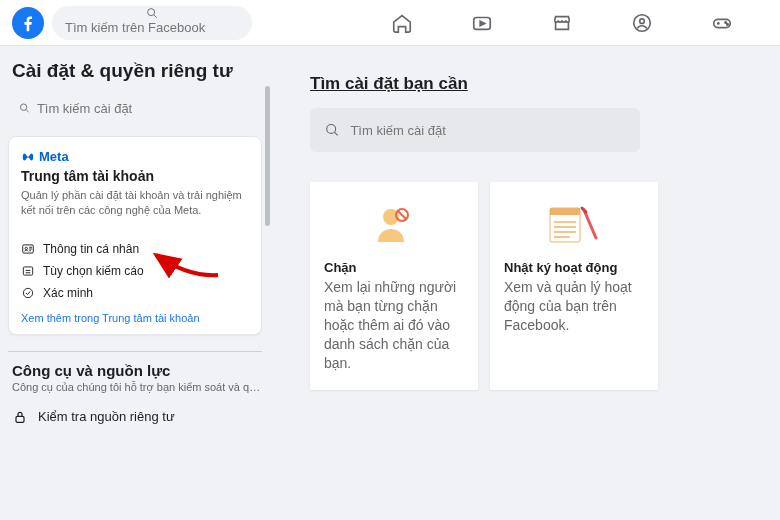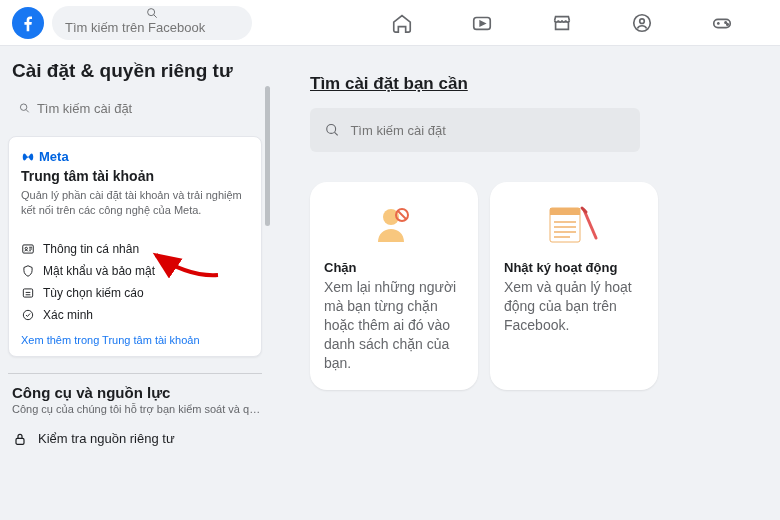--- a/index.html
+++ b/index.html
@@ -29,21 +29,21 @@
   .section-desc { font-size: 11px; color: #65676b; padding-left: 4px; margin-bottom: 10px; white-space: nowrap; overflow: hidden; text-overflow: ellipsis; }
   .tool-item { display: flex; align-items: center; gap: 10px; padding: 6px 4px; font-size: 13px; font-weight: 500; }
   .tool-item svg { width: 16px; height: 16px; }
   .scrollbar-hint { position: absolute; right: 2px; top: 40px; width: 5px; height: 140px; background: #bcc0c4; border-radius: 3px; }
   .main { flex: 1; padding: 28px 0 0 38px; background: #f0f2f5; overflow: hidden; }
   .main h2 { font-size: 17px; font-weight: 700; margin-bottom: 14px; text-decoration: underline; }
   .main-search { background: #e6e8eb; border-radius: 6px; height: 44px; display: flex; align-items: center; padding: 0 14px; width: 330px; margin-bottom: 30px; }
   .main-search input { border: none; background: transparent; outline: none; margin-left: 10px; font-size: 13px; width: 100%; color: #65676b; }
   .main-subtitle { font-size: 15px; font-weight: 700; margin-bottom: 14px; }
   .cards-row { display: flex; gap: 12px; }
-  .setting-card { background: #fff; border-radius: 17px; padding: 14px 14px 18px 14px; width: 168px; box-shadow: 0 1px 2px rgba(0,0,0,0.08); }
+  .setting-card { background: #fff; border-radius: 0; padding: 14px 14px 18px 14px; width: 168px; box-shadow: 0 1px 2px rgba(0,0,0,0.08); }
   .setting-card-img { height: 56px; display: flex; align-items: center; justify-content: center; margin-bottom: 8px; }
   .setting-card-title { font-size: 13px; font-weight: 600; margin-bottom: 3px; }
   .setting-card-desc { font-size: 14px; color: #65676b; line-height: 1.35; }
   .arrow { position: absolute; left: 148px; top: 247px; pointer-events: none; }
   .glass { stroke: #65676b; stroke-width: 1.6; fill: none; }
 </style>
 </head>
 <body>
 
 <div class="topbar">
@@ -118,26 +118,20 @@
       <div class="card-title">Trung tâm tài khoản</div>
       <div class="card-desc">Quản lý phần cài đặt tài khoản và trải nghiệm kết nối trên các công nghệ của Meta.</div>
 
       <div class="meta-item">
         <svg viewBox="0 0 24 24" fill="none" stroke="#1c1e21" stroke-width="1.6">
             <rect x="3" y="5" width="18" height="14" rx="2"></rect>
             <circle cx="9" cy="11" r="2"></circle>
             <path d="M6 16c.6-1.5 2-2 3-2s2.4.5 3 2M14 9h5M14 12h5M14 15h3"></path>
           </svg>
         <span>Thông tin cá nhân</span>
-      </div>
-      <div class="meta-item">
-        <svg viewBox="0 0 24 24" fill="none" stroke="#1c1e21" stroke-width="1.6">
-            <path d="M12 3l7 3v5c0 5-3 8-7 10-4-2-7-5-7-10V6l7-3z"></path>
-          </svg>
-        <span>Mật khẩu và bảo mật</span>
       </div>
       <div class="meta-item">
         <svg viewBox="0 0 24 24" fill="none" stroke="#1c1e21" stroke-width="1.6">
             <rect x="4" y="5" width="16" height="14" rx="2"></rect>
             <path d="M8 15h8M8 11h8"></path>
           </svg>
         <span>Tùy chọn kiếm cáo</span>
       </div>
       <div class="meta-item">
         <svg viewBox="0 0 24 24" fill="none" stroke="#1c1e21" stroke-width="1.6">

